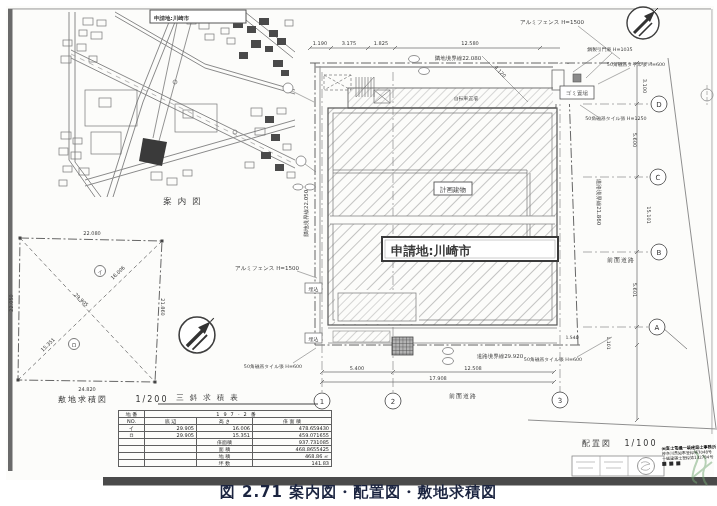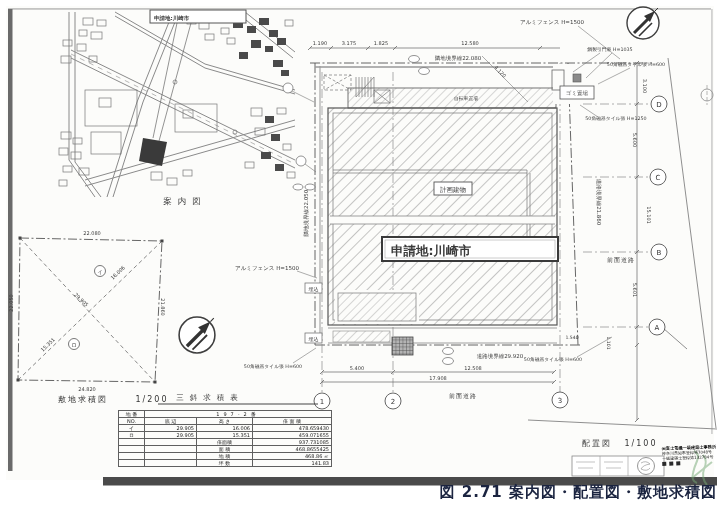--- a/index.html
+++ b/index.html
@@ -13,21 +13,21 @@
   .lbl{font-size:5.5px;text-anchor:middle}
   .lblS{font-size:4.8px;text-anchor:middle}
   .ttl{font-size:8px;letter-spacing:2px;text-anchor:middle;fill:#333}
   .grid-letter{font-size:7px;text-anchor:middle;fill:#333}
   #area-table{position:absolute;left:118px;top:410px;width:213px;border-collapse:collapse;
               font-size:5px;color:#222;table-layout:fixed}
   #area-table td{border:1px solid #5f5f5f;height:6px;line-height:6px;padding:0 2px;overflow:hidden;white-space:nowrap}
   #area-table .ctr{text-align:center}
   #area-table .num{text-align:right}
   #area-table .sp{letter-spacing:4px}
-  #caption{position:absolute;left:0;top:483px;width:717px;text-align:right;
+  #caption{position:absolute;left:0;top:483px;width:717px;text-align:center;
            font-size:15px;font-weight:bold;color:#1b2440;letter-spacing:1px}
   #firm-block{position:absolute;left:662px;top:445px;width:56px;font-size:4px;line-height:5px;
               color:#1a1a1a;transform:rotate(-2deg)}
   #firm-block .f1{font-weight:bold;font-size:4.2px}
   .sq{display:inline-block;width:4px;height:4px;background:#2a2a2a;margin:1px 3px 0 0}
 </style>
 </head>
 <body>
 
 <div id="scan-bg"></div>

